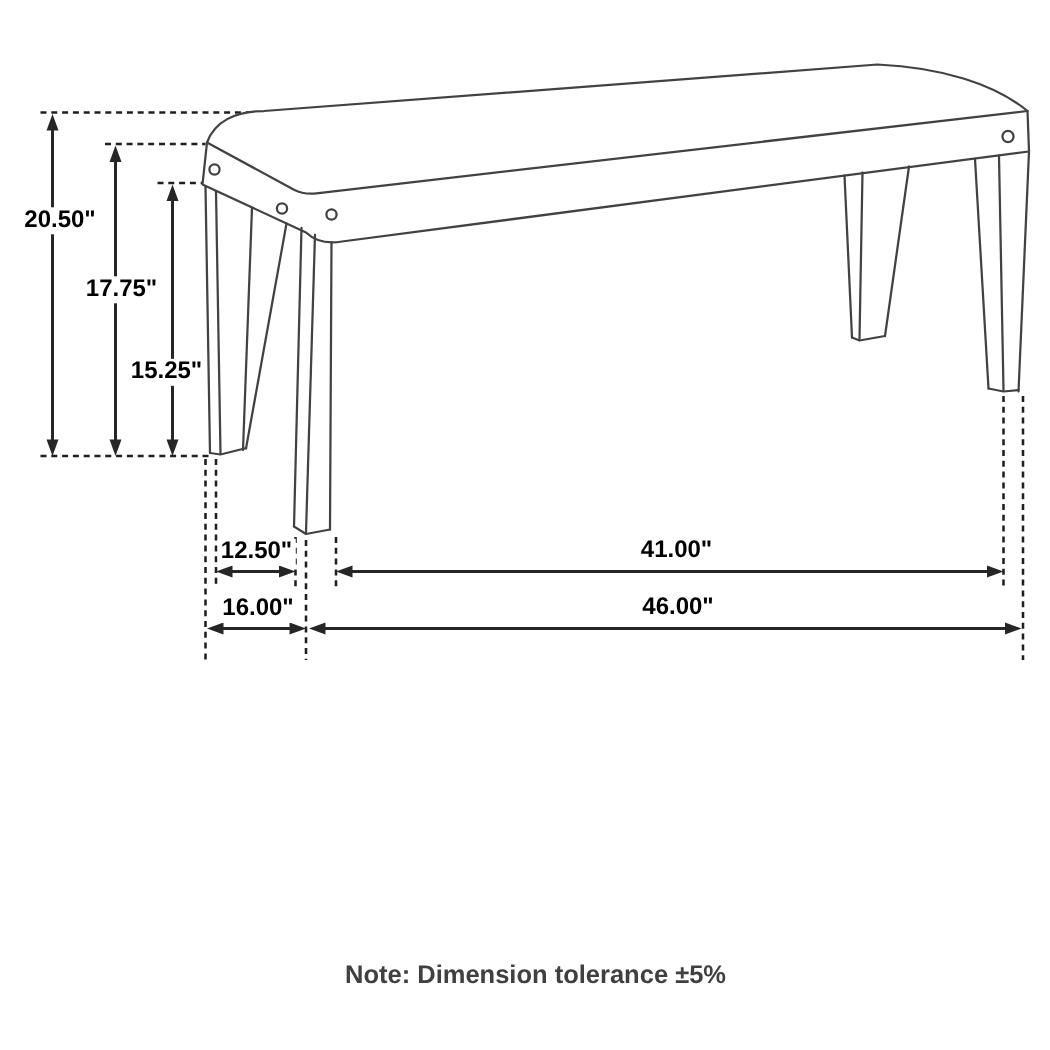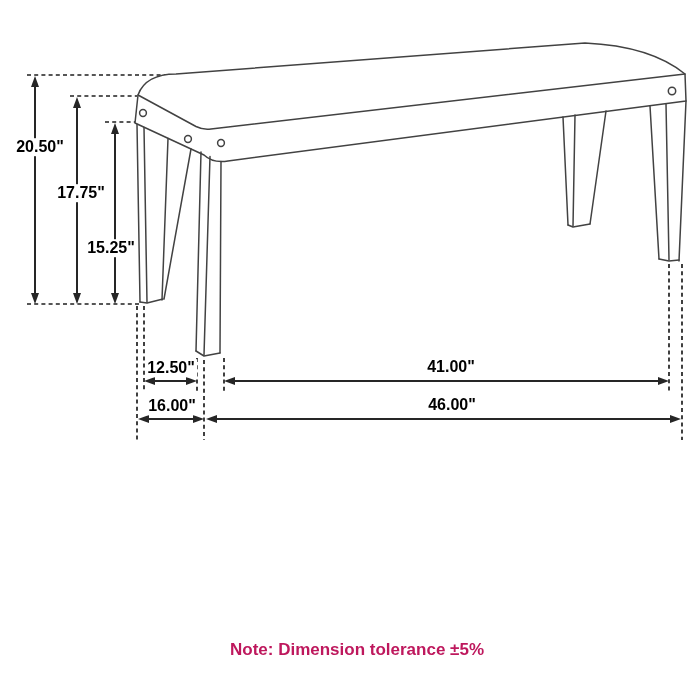--- a/index.html
+++ b/index.html
@@ -20,21 +20,21 @@
     background:#fff;
     padding:0 2px;
     white-space:nowrap;
     line-height:1.1;
   }
   .note-label{
     position:absolute;
     transform:translate(-50%,-50%);
     font-weight:bold;
     font-size:17px;
-    color:#be185d;
+    color:#404040;
     white-space:nowrap;
   }
   .bench-line{stroke:#424242;stroke-width:1.5;fill:none;stroke-linecap:round;stroke-linejoin:round;}
   .bench-fill{stroke:#424242;stroke-width:1.5;fill:#ffffff;stroke-linejoin:round;}
   .rivet{stroke:#424242;stroke-width:1.5;fill:#ffffff;}
   .ext{stroke:#1f1f1f;stroke-width:1.7;stroke-dasharray:4 3.2;fill:none;}
   .dim{stroke:#262626;stroke-width:2;fill:none;}
   .arrow{fill:#262626;stroke:none;}
 </style>
 </head>

